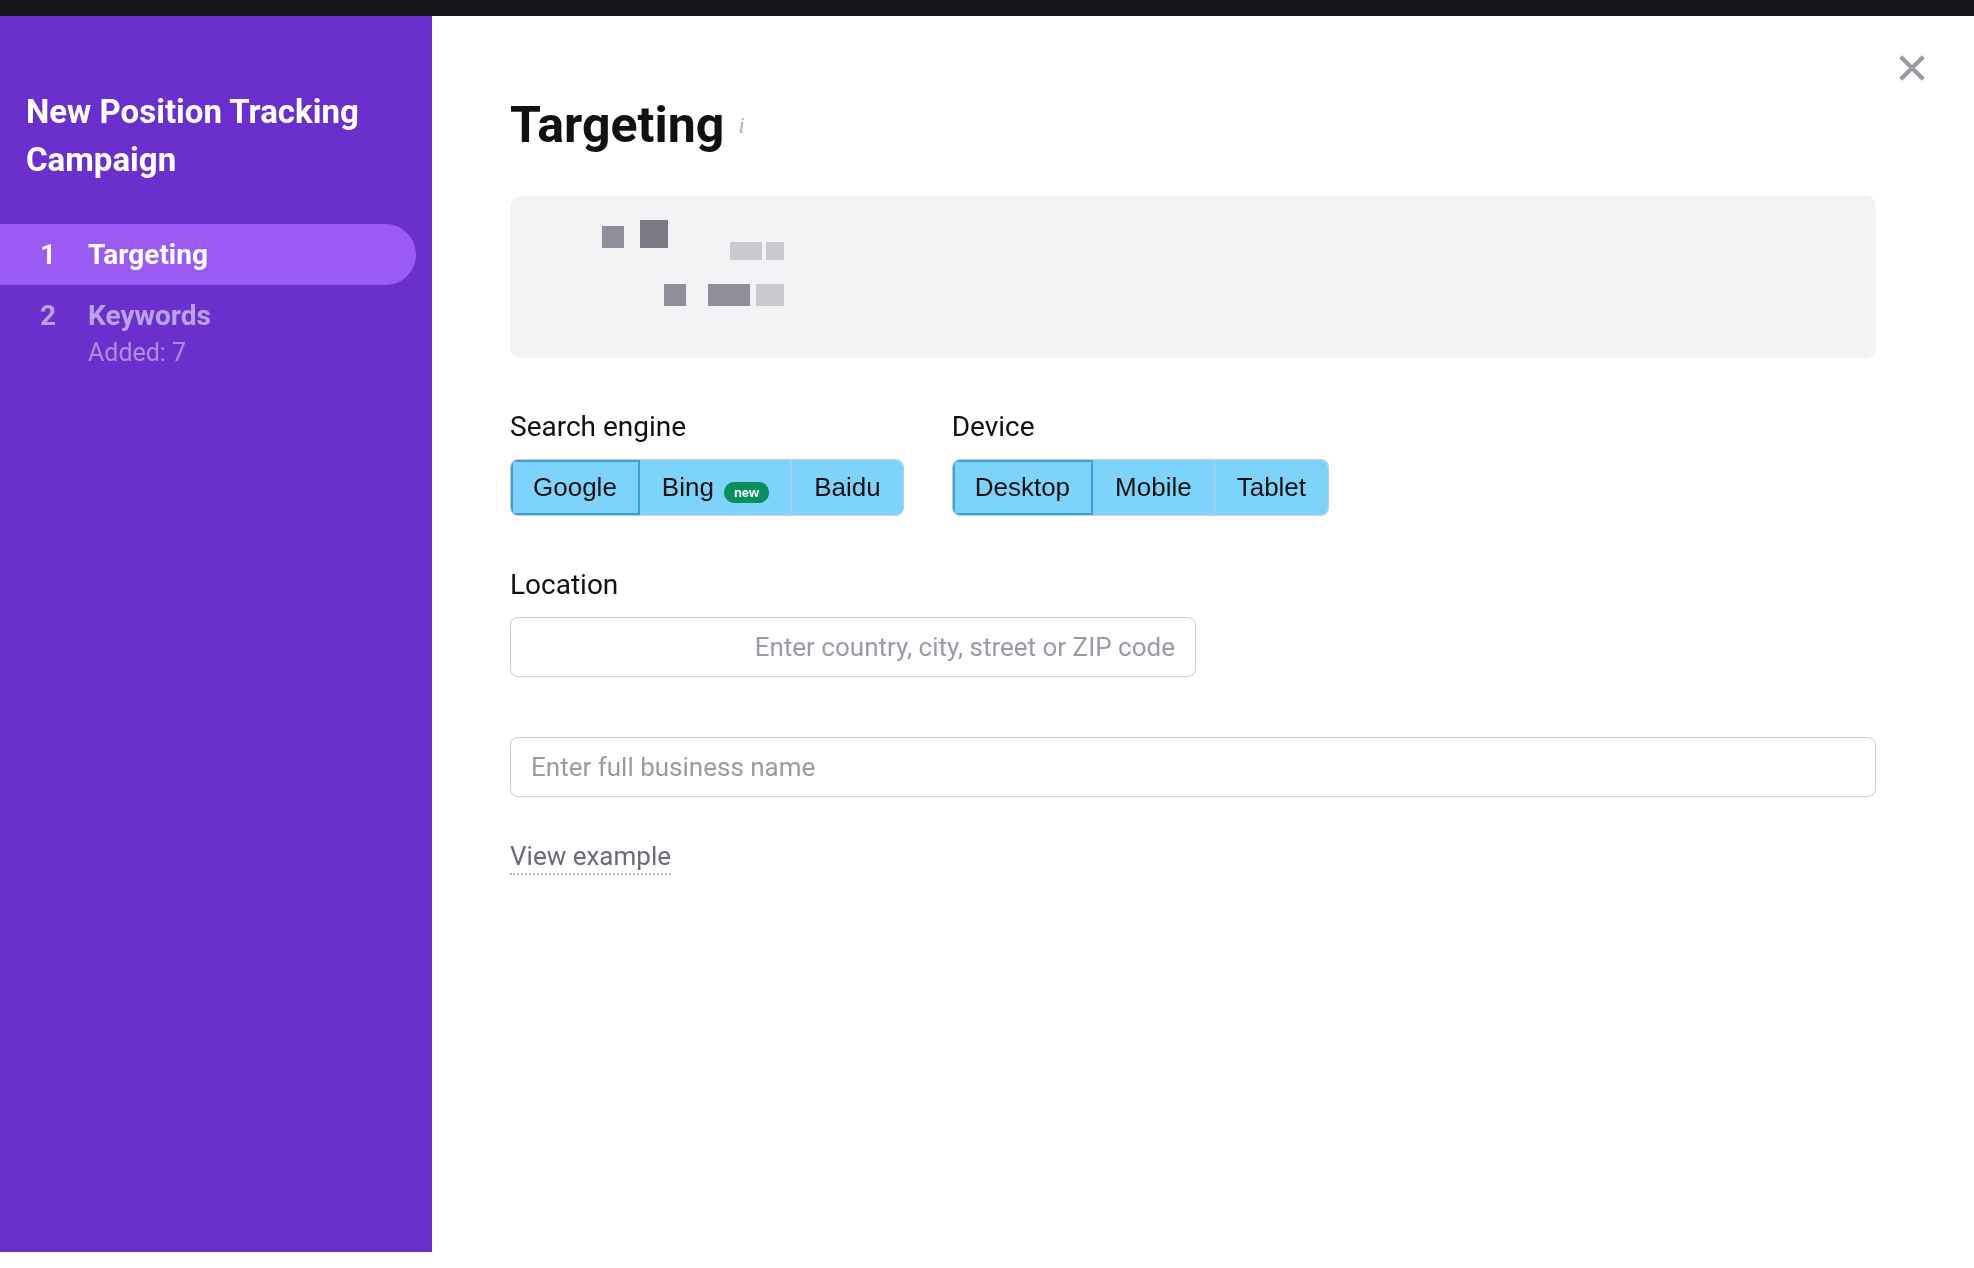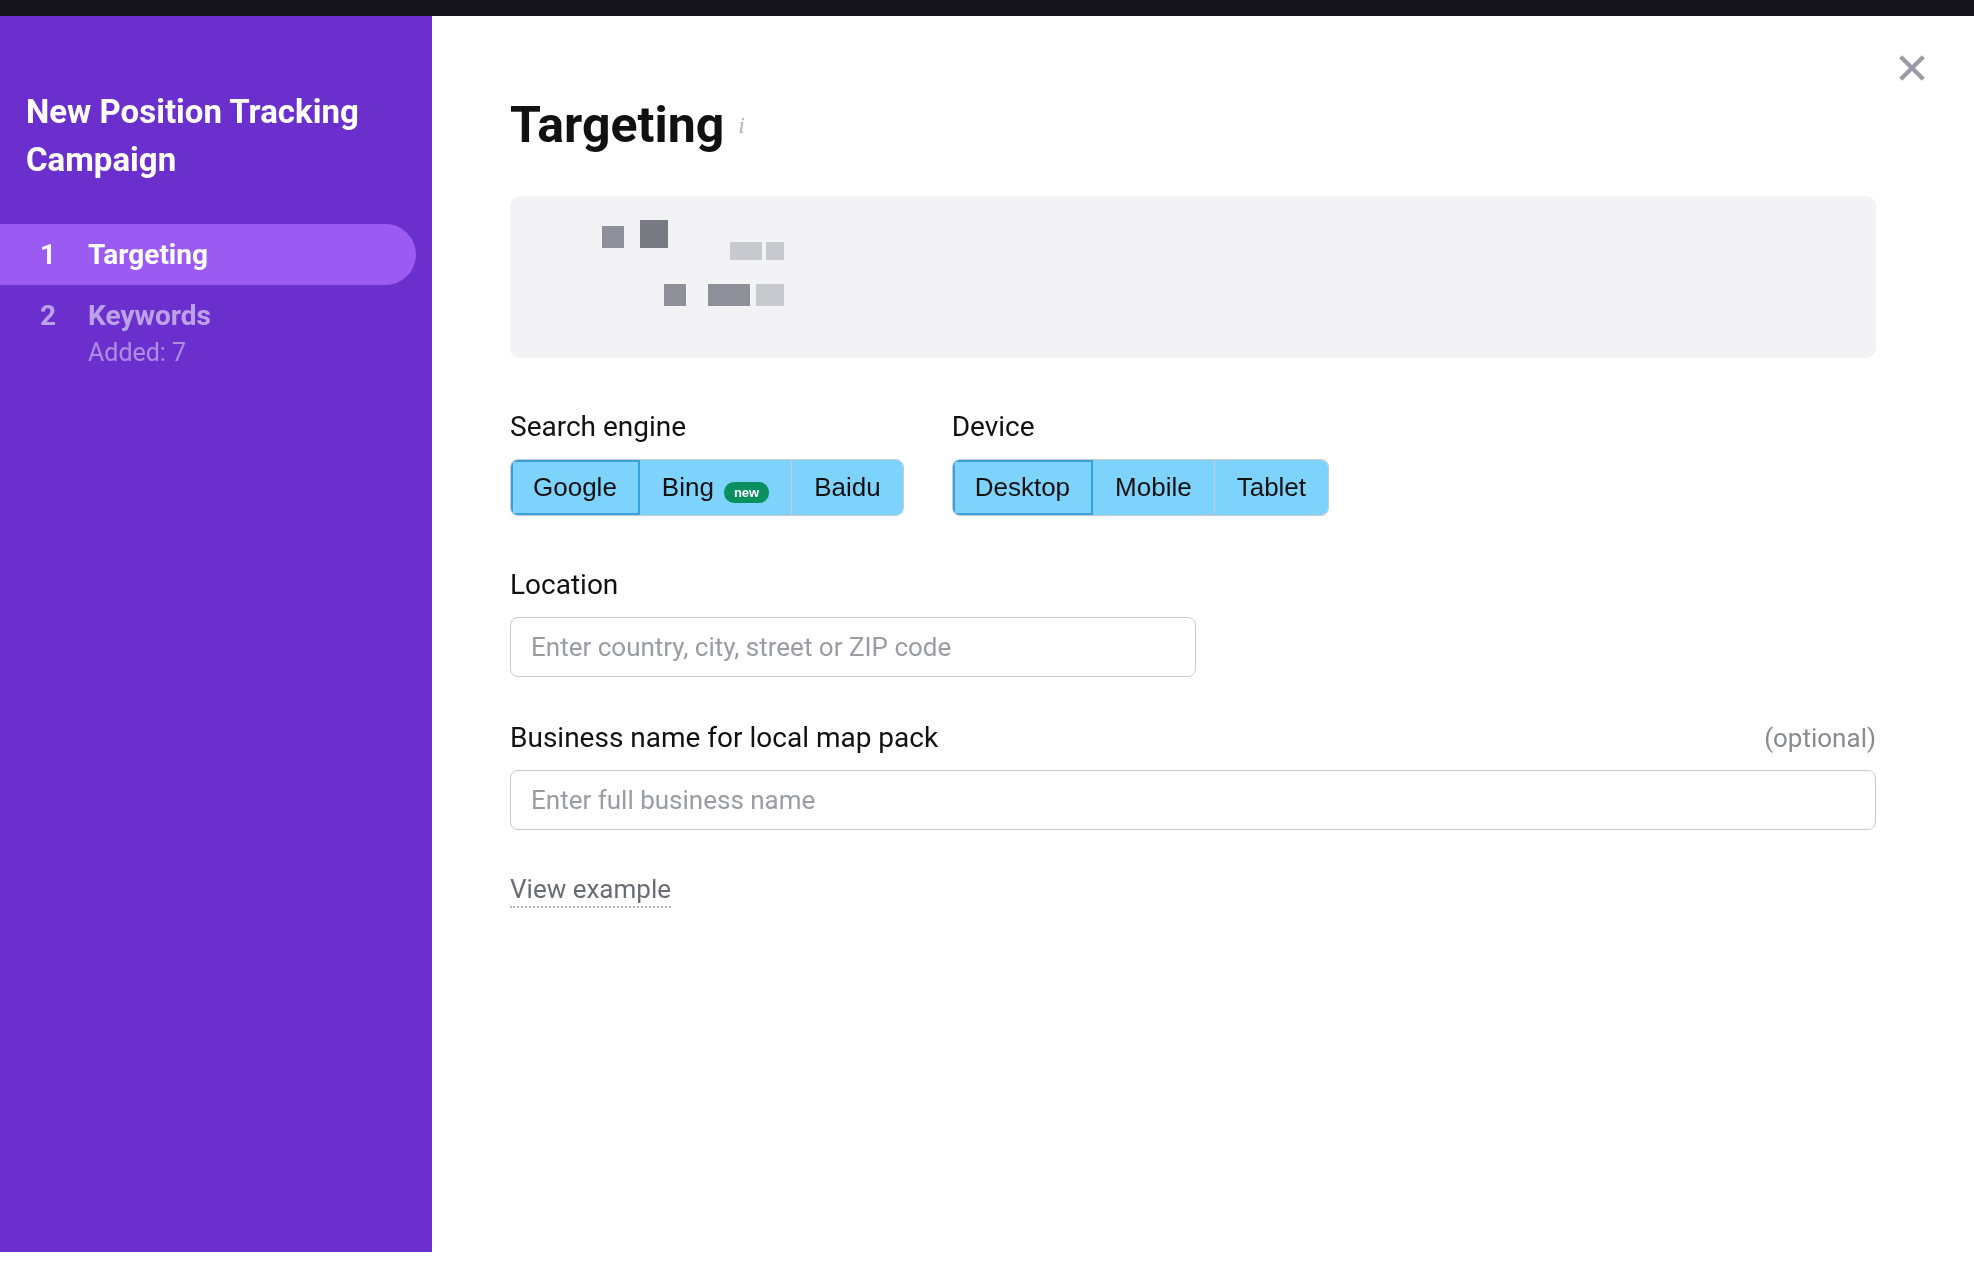--- a/index.html
+++ b/index.html
@@ -209,21 +209,21 @@
     .text-input {
       margin-top: 16px;
       width: 100%;
       border: 1px solid #c9c9d0;
       border-radius: 8px;
       padding: 14px 20px;
       font-size: 26px;
       font-family: inherit;
       color: #111;
     }
-    .text-input.narrow { max-width: 686px; }
+    .text-input.narrow { max-width: 686px; text-align: right; }
     .text-input::placeholder { color: #9b9ba6; }
     .view-link {
       font-size: 26px;
       color: #6b6b76;
       border-bottom: 2px dotted #b5b5bf;
       cursor: pointer;
       display: inline-block;
       padding-bottom: 2px;
     }
   </style>
@@ -307,24 +307,20 @@
         </div>
       </div>
     </div>
 
     <div class="full-field">
       <div class="field-label">Location</div>
       <input type="text" class="text-input narrow" placeholder="Enter country, city, street or ZIP code" style="">
     </div>
 
     <div class="full-field">
-      <div class="label-row">
-        <div class="field-label">Business name for local map pack</div>
-        <div class="optional">(optional)</div>
-      </div>
       <input type="text" class="text-input" placeholder="Enter full business name" style="">
     </div>
 
     <span class="view-link">View example</span>
 
     
   </main>
 
 </div>
 

